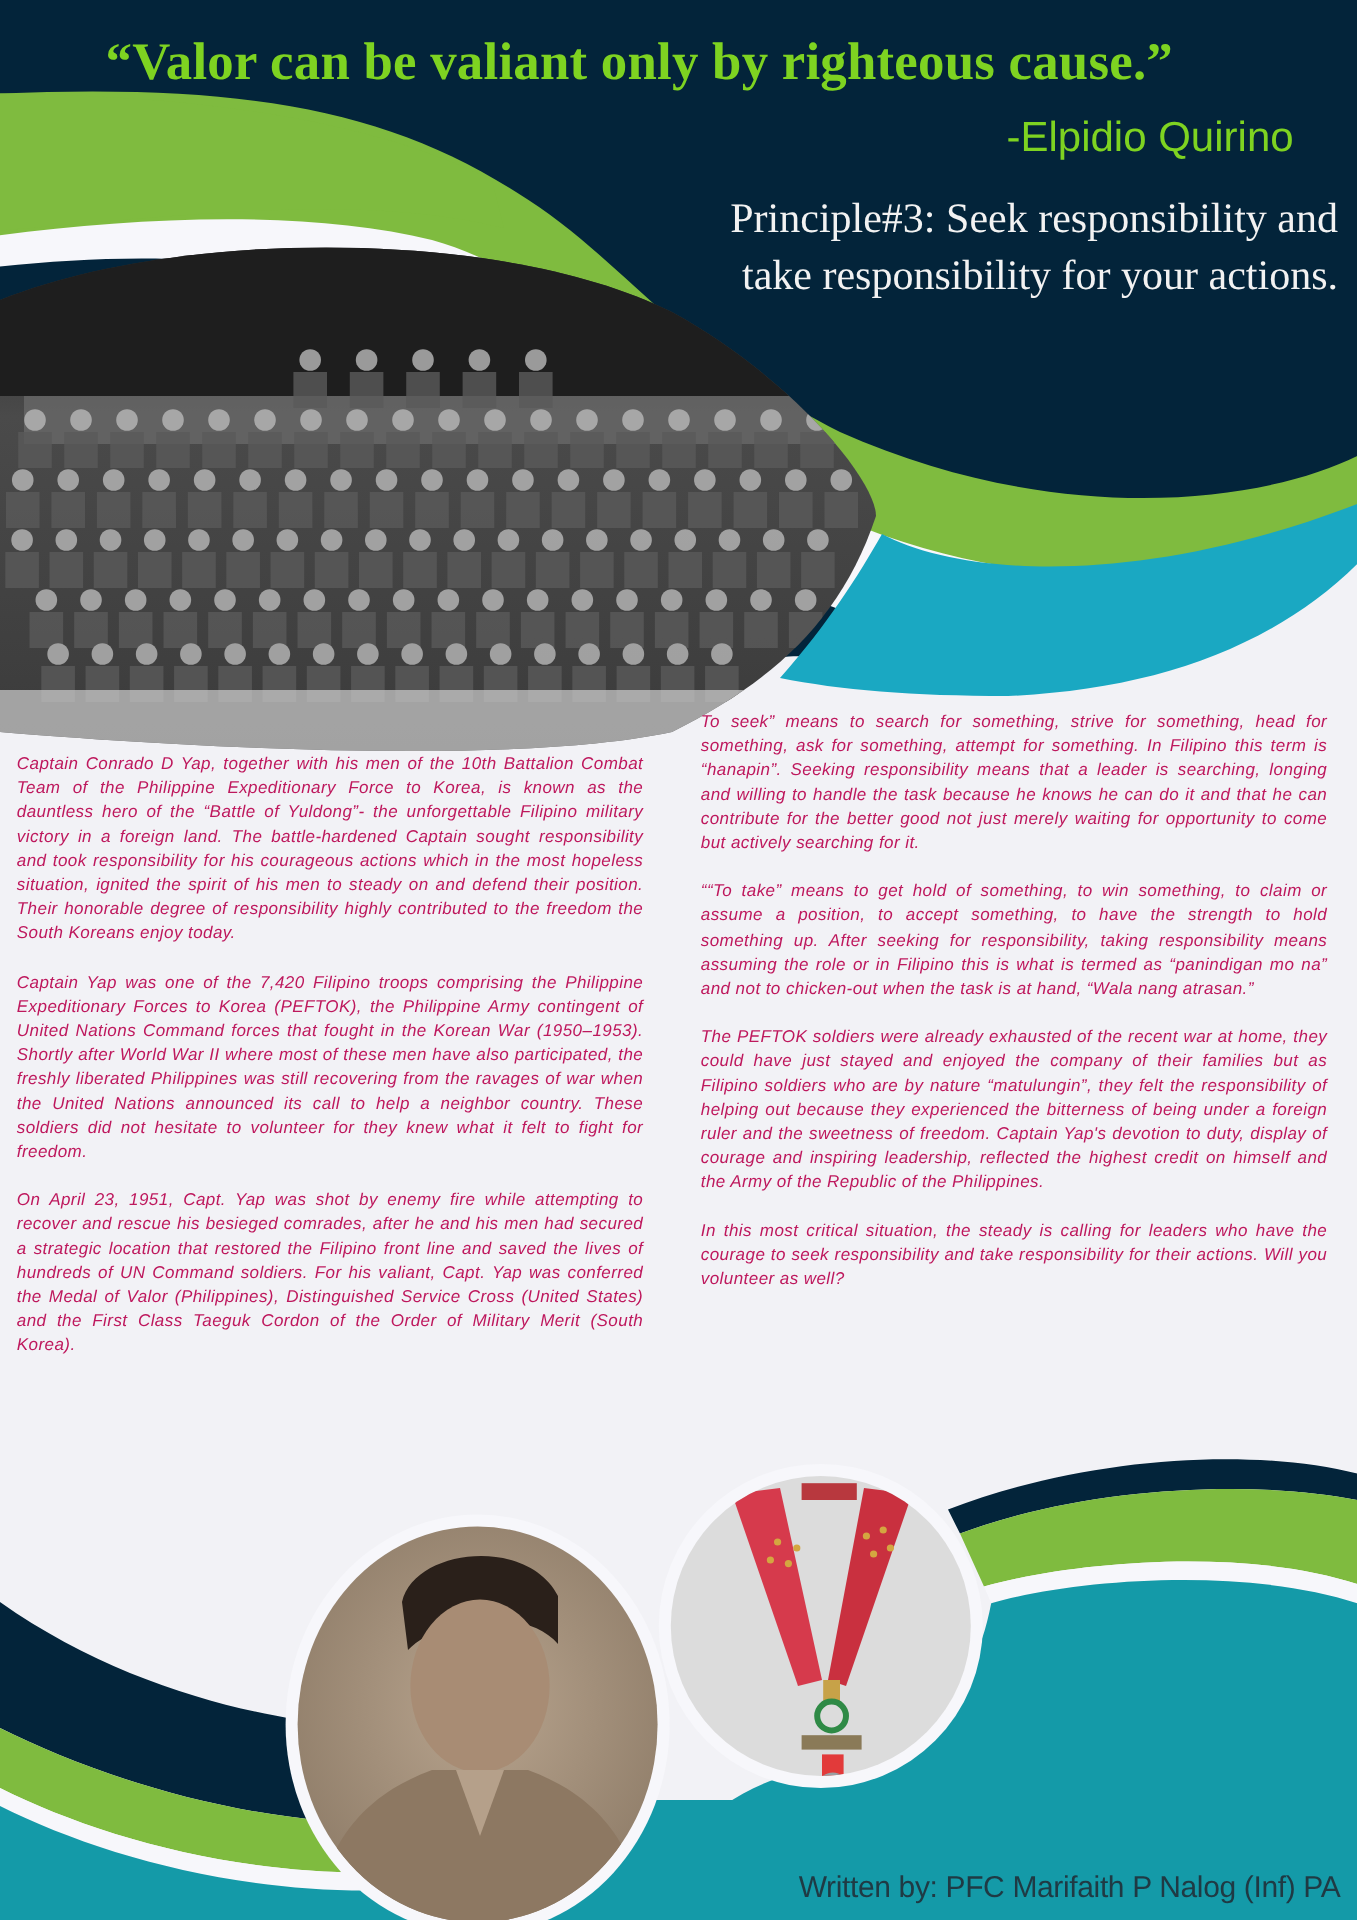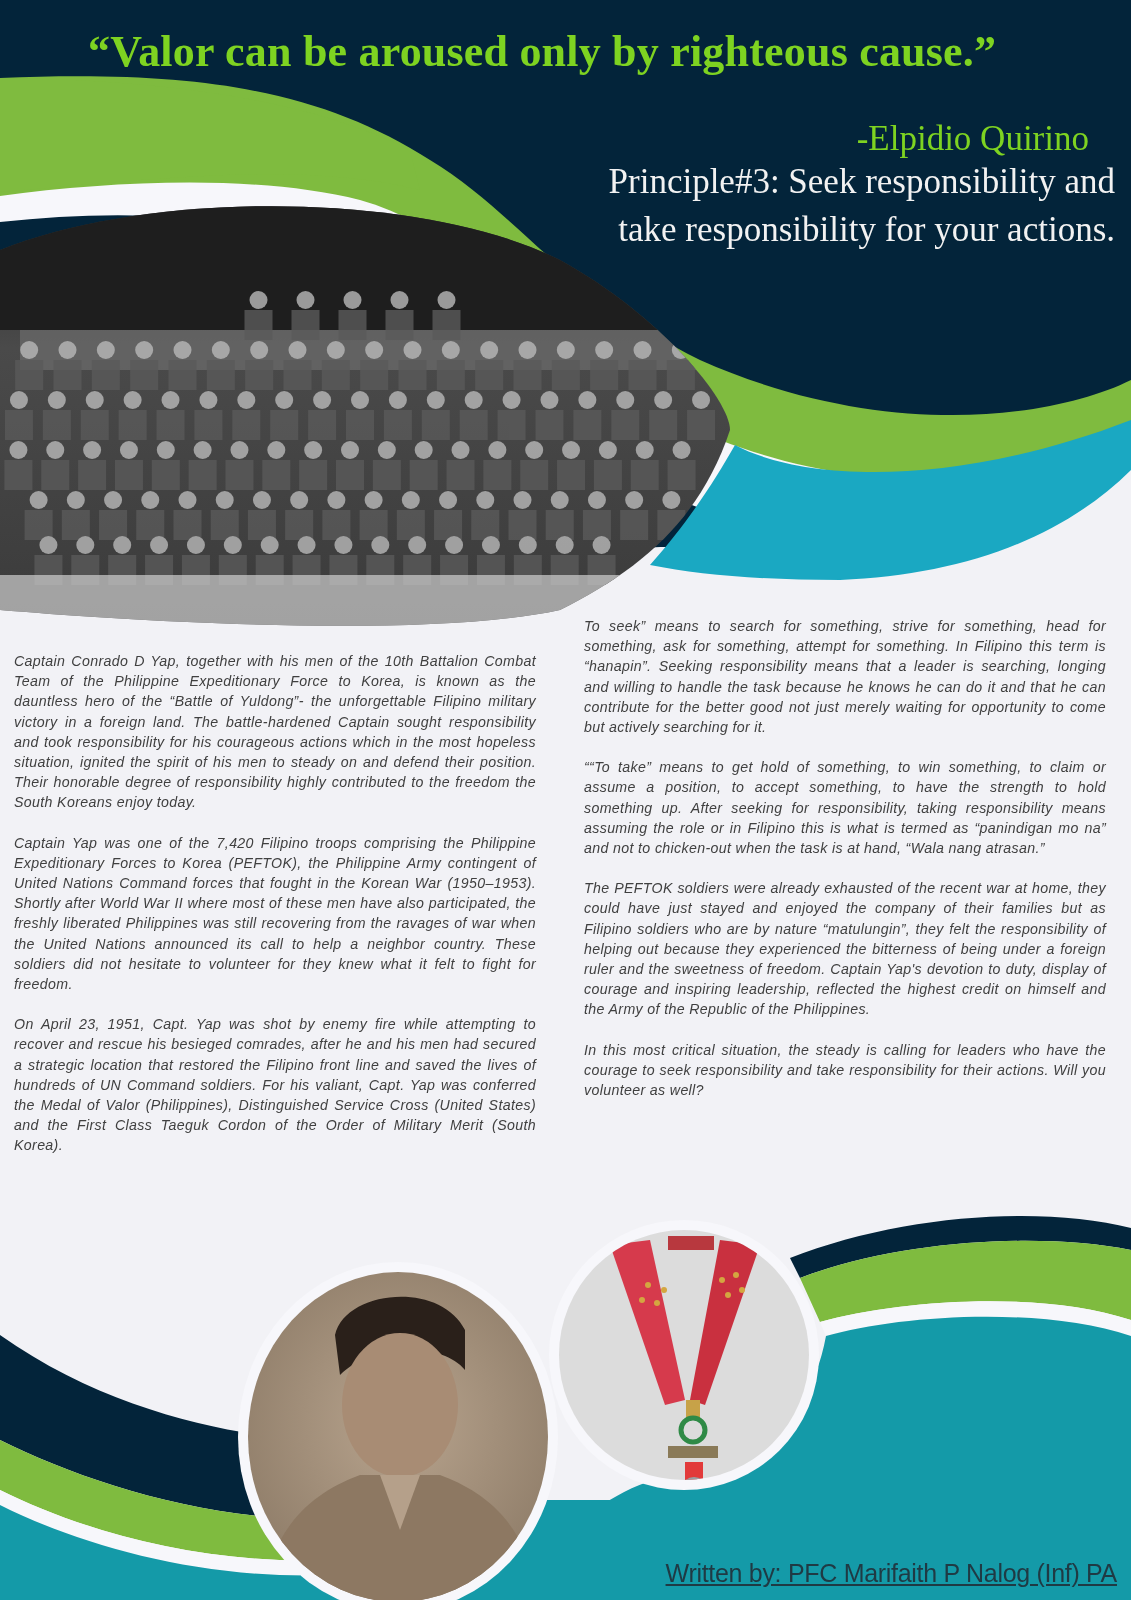--- a/index.html
+++ b/index.html
@@ -1,25 +1,25 @@
 <!DOCTYPE html>
 <html><head>
 <meta charset="utf-8">
 <style>
   html, body { margin: 0; padding: 0; }
   body { width: 1131px; height: 1600px; position: relative; overflow: hidden; background: #f2f2f6; font-family: "Liberation Sans", sans-serif; }
   .bg-svg { position: absolute; left: 0; top: 0; width: 1131px; height: 1600px; }
   .quote { position: absolute; top: 26px; left: 88px; width: 1030px; text-align: left; font-family: "Liberation Serif", serif; font-weight: bold; font-size: 44px; color: #7ed321; letter-spacing: 0.2px; }
-  .quote-author { position: absolute; top: 95px; right: 42px; font-family: Liberation Serif, serif; font-size: 35px; color: #7ed321; margin-top: 24px; }
+  .quote-author { position: absolute; top: 95px; right: 53px; font-family: Liberation Sans, sans-serif; font-size: 35px; color: #7ed321; }
   .principle { position: absolute; top: 158px; left: 605px; width: 510px; text-align: right; font-family: "Liberation Serif", serif; font-size: 35px; line-height: 48px; color: #f2f2f2; }
-  .col { position: absolute; font-style: italic; font-size: 14.2px; line-height: 20.2px; color: #404040; text-align: justify; letter-spacing: 0.35px; margin-top: 24px; }
+  .col { position: absolute; font-style: italic; font-size: 14.2px; line-height: 20.2px; color: #be185d; text-align: justify; letter-spacing: 0.35px; }
   .col p { margin: 0 0 20px 0; }
   .col-left { left: 14px; top: 627px; width: 522px; }
   .col-right { left: 584px; top: 592px; width: 522px; }
-  .footer-credit { position: absolute; right: 14px; bottom: 12px; font-size: 25px; color: #1f3a44; letter-spacing: -0.3px; text-decoration: underline; }
+  .footer-credit { position: absolute; right: 14px; bottom: 12px; font-size: 25px; color: #1f3a44; letter-spacing: -0.3px; }
 </style>
 </head>
 <body>
 
 <svg class="bg-svg" viewBox="0 0 1131 1600" xmlns="http://www.w3.org/2000/svg">
   <defs>
     <clipPath id="photoClip">
       <path d="M0 250 C 150 190, 420 190, 560 260 C 660 315, 730 400, 730 430 C 700 520, 640 570, 560 610 C 420 640, 120 620, 0 610 Z"></path>
     </clipPath>
     <clipPath id="portraitClip">
@@ -298,21 +298,21 @@
 
     <path d="M335 1335 C 345 1290, 440 1280, 465 1330 L 465 1370 C 440 1340, 370 1345, 340 1375 Z" fill="#2a201a"></path>
 
     <ellipse cx="400" cy="1405" rx="58" ry="72" fill="#a88c74"></ellipse>
 
     <path d="M260 1610 C 270 1520, 320 1490, 360 1475 L 440 1475 C 480 1490, 530 1520, 540 1610 Z" fill="#8d7862"></path>
     <path d="M380 1475 L 400 1530 L 420 1475 Z" fill="#b5a08a"></path>
   </g>
 </svg>
 
-<div class="quote">“Valor can be aroused only by righteous cause.”</div>
+<div class="quote">“Valor can be valiant only by righteous cause.”</div>
 <div class="quote-author">-Elpidio Quirino</div>
 <div class="principle">Principle#3: Seek responsibility and take responsibility for your actions.</div>
 
 <div class="col col-left">
   <p>Captain Conrado D Yap, together with his men of the 10th Battalion Combat Team of the Philippine Expeditionary Force to Korea, is known as the dauntless hero of the “Battle of Yuldong”- the unforgettable Filipino military victory in a foreign land. The battle-hardened Captain sought responsibility and took responsibility for his courageous actions which in the most hopeless situation, ignited the spirit of his men to steady on and defend their position. Their honorable degree of responsibility highly contributed to the freedom the South Koreans enjoy today.</p>
   <p>Captain Yap was one of the 7,420 Filipino troops comprising the Philippine Expeditionary Forces to Korea (PEFTOK), the Philippine Army contingent of United Nations Command forces that fought in the Korean War (1950–1953). Shortly after World War II where most of these men have also participated, the freshly liberated Philippines was still recovering from the ravages of war when the United Nations announced its call to help a neighbor country. These soldiers did not hesitate to volunteer for they knew what it felt to fight for freedom.</p>
   <p>On April 23, 1951, Capt. Yap was shot by enemy fire while attempting to recover and rescue his besieged comrades, after he and his men had secured a strategic location that restored the Filipino front line and saved the lives of hundreds of UN Command soldiers. For his valiant, Capt. Yap was conferred the Medal of Valor (Philippines), Distinguished Service Cross (United States) and the First Class Taeguk Cordon of the Order of Military Merit (South Korea).</p>
 </div>
 
 <div class="col col-right">

